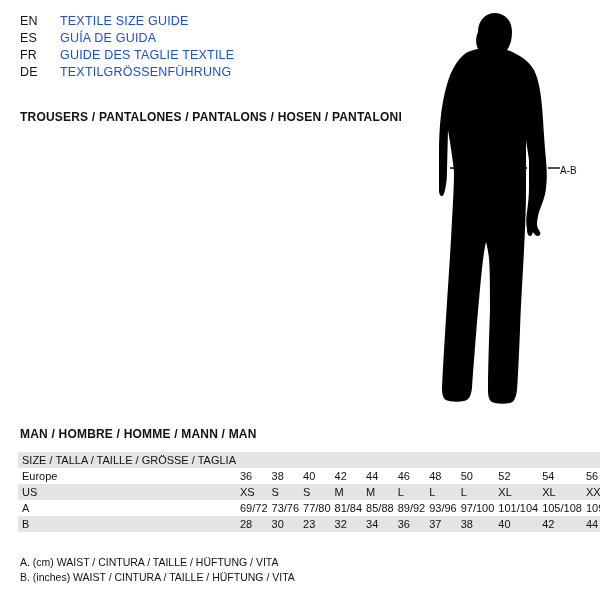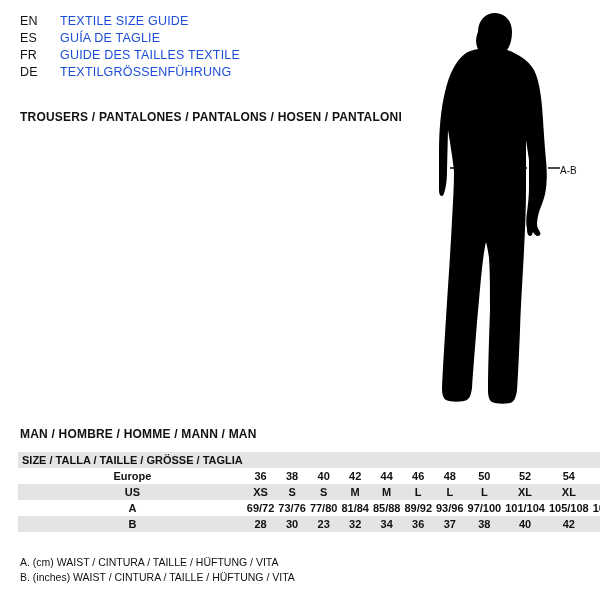--- a/index.html
+++ b/index.html
@@ -88,23 +88,23 @@
   table.size-table {
     position: absolute;
     top: 452px;
     left: 18px;
     width: 564px;
     border-collapse: collapse;
     font-size: 11px;
     color: #111;
   }
   table.size-table td, table.size-table th {
-    text-align: center;
+    text-align: left;
     padding: 2px 0 2px 4px;
-    font-weight: bold;
+    font-weight: normal;
     white-space: nowrap;
     margin-top: 32px;
   }
   table.size-table tr.shaded {
     background: #e4e4e4;
   }
   table.size-table col.c-label { width: 92px; }
   table.size-table col.c-val { width: 52px; }
 
   .footnotes {
@@ -121,25 +121,25 @@
 
 <div class="page">
 
   <div class="lang-block">
     <div class="lang-row">
       <span class="lang-code">EN</span>
       <span class="lang-text">TEXTILE SIZE GUIDE</span>
     </div>
     <div class="lang-row">
       <span class="lang-code">ES</span>
-      <span class="lang-text">GUÍA DE TAGLIE</span>
+      <span class="lang-text">GUÍA DE GUIDA</span>
     </div>
     <div class="lang-row">
       <span class="lang-code">FR</span>
-      <span class="lang-text">GUIDE DES TAILLES TEXTILE</span>
+      <span class="lang-text">GUIDE DES TAGLIE TEXTILE</span>
     </div>
     <div class="lang-row">
       <span class="lang-code">DE</span>
       <span class="lang-text">TEXTILGRÖSSENFÜHRUNG</span>
     </div>
   </div>
 
   <div class="section-title">TROUSERS / PANTALONES / PANTALONS / HOSEN / PANTALONI</div>
 
   <div class="figure-wrap">

